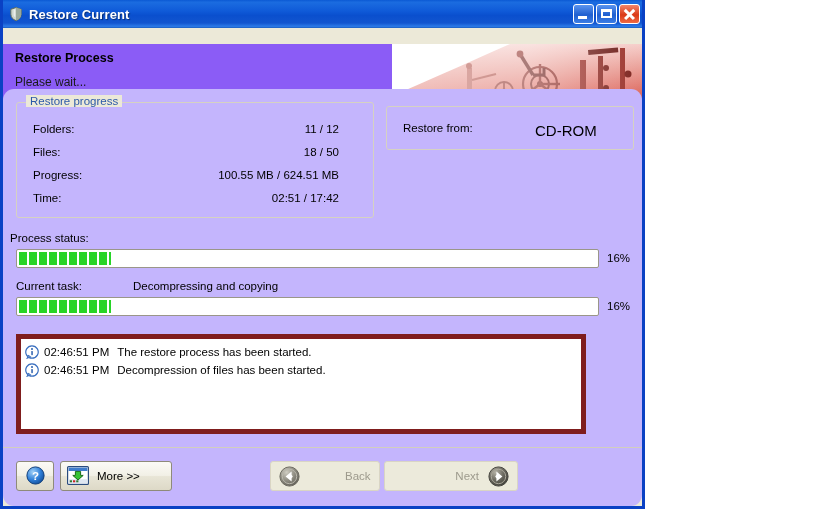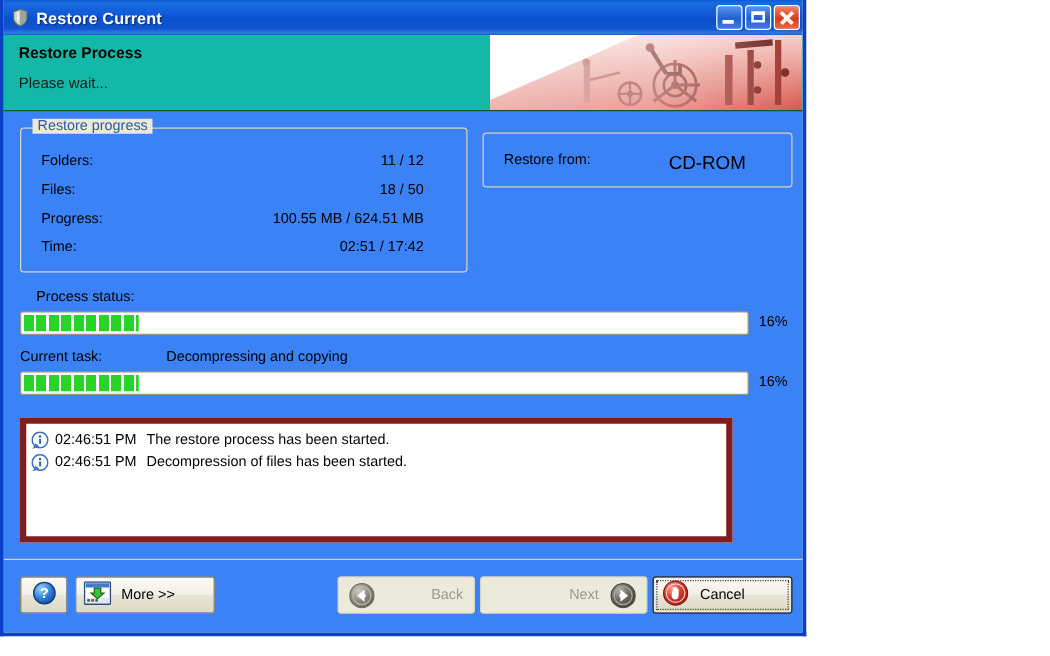--- a/index.html
+++ b/index.html
@@ -76,43 +76,45 @@
   .win-btn.close .x1, .win-btn.close .x2 {
     position: absolute; left: 3px; top: 8px;
     width: 13px; height: 2.5px; background: #fff;
   }
   .win-btn.close .x1 { transform: rotate(45deg); }
   .win-btn.close .x2 { transform: rotate(-45deg); }
 
   
   #header {
     height: 60px;
-    background: #14b8a6;
+    background: #8b5cf6;
     position: relative;
     overflow: hidden;
     border-bottom: 2px solid #14532d;
+    margin-top: 16px;
   }
   #header-texts { position: absolute; left: 12px; top: 7px; z-index: 3; }
   #header-title {
     font-size: 12.5px; font-weight: bold; color: #000;
   }
   #header-sub {
     font-size: 12px; color: #1a1a1a; margin-top: 10px;
   }
   #header-banner {
     position: absolute; right: 0; top: 0;
     width: 250px; height: 60px;
     overflow: hidden;
   }
 
   
   #body {
     position: absolute;
     left: 0; right: 0; top: 89px; bottom: 0;
-    background: #3b82f6;
+    background: #c4b5fd;
+    border-radius: 11px;
   }
 
   .groupbox {
     position: absolute;
     border: 1px solid #d6d2c2;
     border-radius: 3px;
     box-sizing: border-box;
     background: transparent;
   }
   .groupbox > .legend {
@@ -346,21 +348,21 @@
         <span class="lbl">Time:</span>
         <span class="val" style="right:20px;">02:51  / 17:42</span>
       </div>
     </div>
 
     <div class="groupbox" id="source-group">
       <span id="src-label">Restore from:</span>
       <span id="src-value">CD-ROM</span>
     </div>
 
-    <div class="section-label" style="left:26px; top:143px;">Process status:</div>
+    <div class="section-label" style="left:7px; top:143px;">Process status:</div>
     <div class="pbar" id="status-bar" style="left:13px; top:160px; width:583px;">
       <div class="fill" id="status-fill" style="width: 16%;"></div>
     </div>
     <div class="pct" style="left:604px; top:163px;">16%</div>
 
     <div class="section-label" style="left:13px; top:191px;">Current task:</div>
     <div class="section-label" style="left:130px; top:191px;">Decompressing and copying</div>
     <div class="pbar" id="task-bar" style="left:13px; top:208px; width:583px;">
       <div class="fill" id="task-fill" style="width: 16%;"></div>
     </div>
@@ -455,37 +457,16 @@
                 <stop offset="100%" stop-color="#3e3d37"></stop>
               </radialGradient>
             </defs>
             <circle cx="10.5" cy="10.5" r="9.6" fill="url(#bg2)" stroke="#4a4943" stroke-width="1"></circle>
             <circle cx="10.5" cy="10.5" r="7.2" fill="none" stroke="#a9a69a" stroke-width="1"></circle>
             <path d="M8.4 5.6 L14.4 10.5 L8.4 15.4 L8.4 12.2 L7.2 10.5 L8.4 8.8 Z" fill="#ffffff"></path>
           </svg>
         </span>
       </div>
 
-      <div class="btn focused" id="btn-cancel">
-        <span class="dotted"></span>
-        <span class="btn-icon" style="margin-right:9px;">
-          <svg width="21" height="21" viewBox="0 0 21 21">
-            <defs>
-              <radialGradient id="cg" cx="35%" cy="28%" r="80%">
-                <stop offset="0%" stop-color="#f09b90"></stop>
-                <stop offset="55%" stop-color="#d5342a"></stop>
-                <stop offset="100%" stop-color="#9c1b14"></stop>
-              </radialGradient>
-            </defs>
-            <circle cx="10.5" cy="10.5" r="9.6" fill="url(#cg)" stroke="#8d1810" stroke-width="1"></circle>
-            <circle cx="10.5" cy="10.5" r="7.4" fill="none" stroke="#f6cac5" stroke-width="1"></circle>
-            <path d="M8.2 6.2 C8.2 5.4 9.4 5.4 9.4 6.2 L9.4 9.6 L9.4 6.0 C9.4 5.2 10.6 5.2 10.6 6.0
-                     L10.6 9.6 L10.6 6.4 C10.6 5.6 11.8 5.6 11.8 6.4 L11.8 9.8 L11.8 7.6
-                     C11.8 6.9 12.9 6.9 12.9 7.6 L12.9 12.4 C12.9 14.4 11.6 15.6 10.2 15.6
-                     C8.6 15.6 7.4 14.4 7.4 12.6 L7.4 9.4 C7.4 8.6 8.2 8.6 8.2 9.4 Z" fill="#ffffff"></path>
-          </svg>
-        </span>
-        <span class="btn-label">Cancel</span>
-      </div>
 
     </div>
   </div>
 </div>
 
 </body></html>

